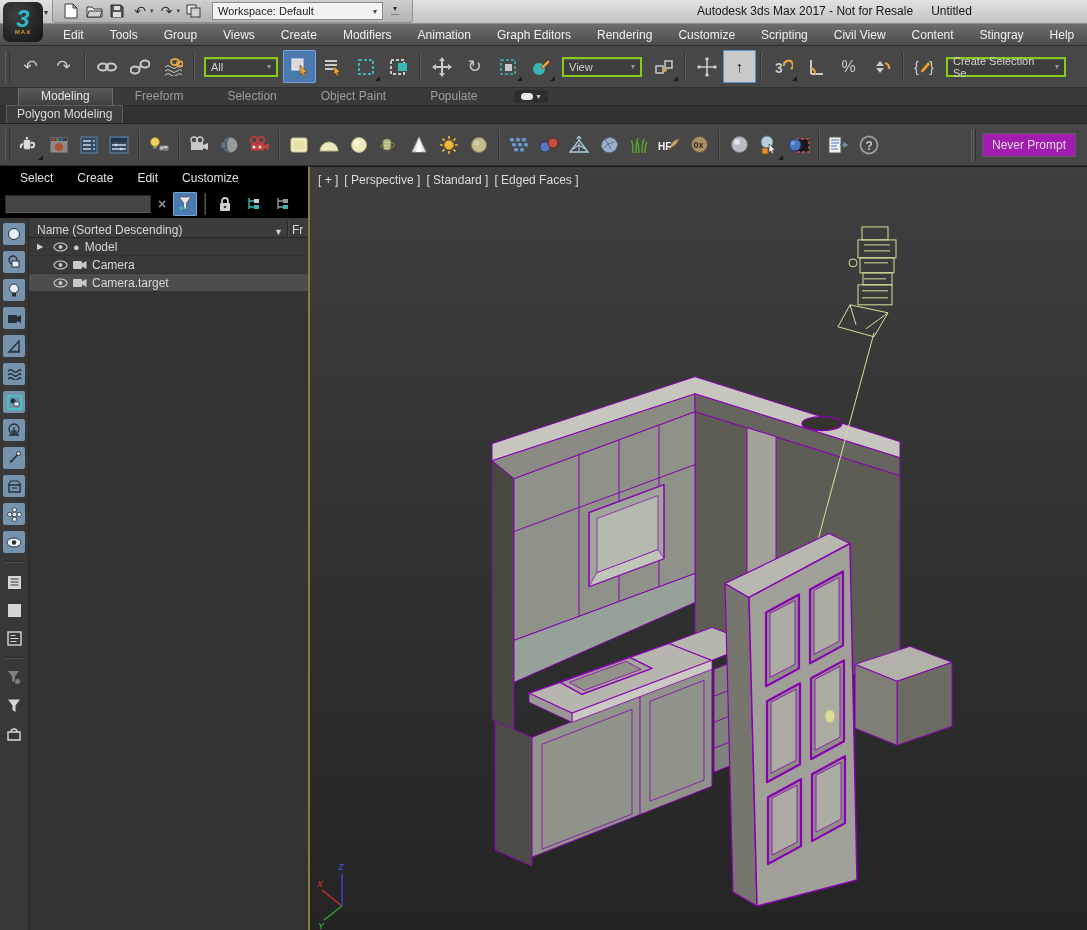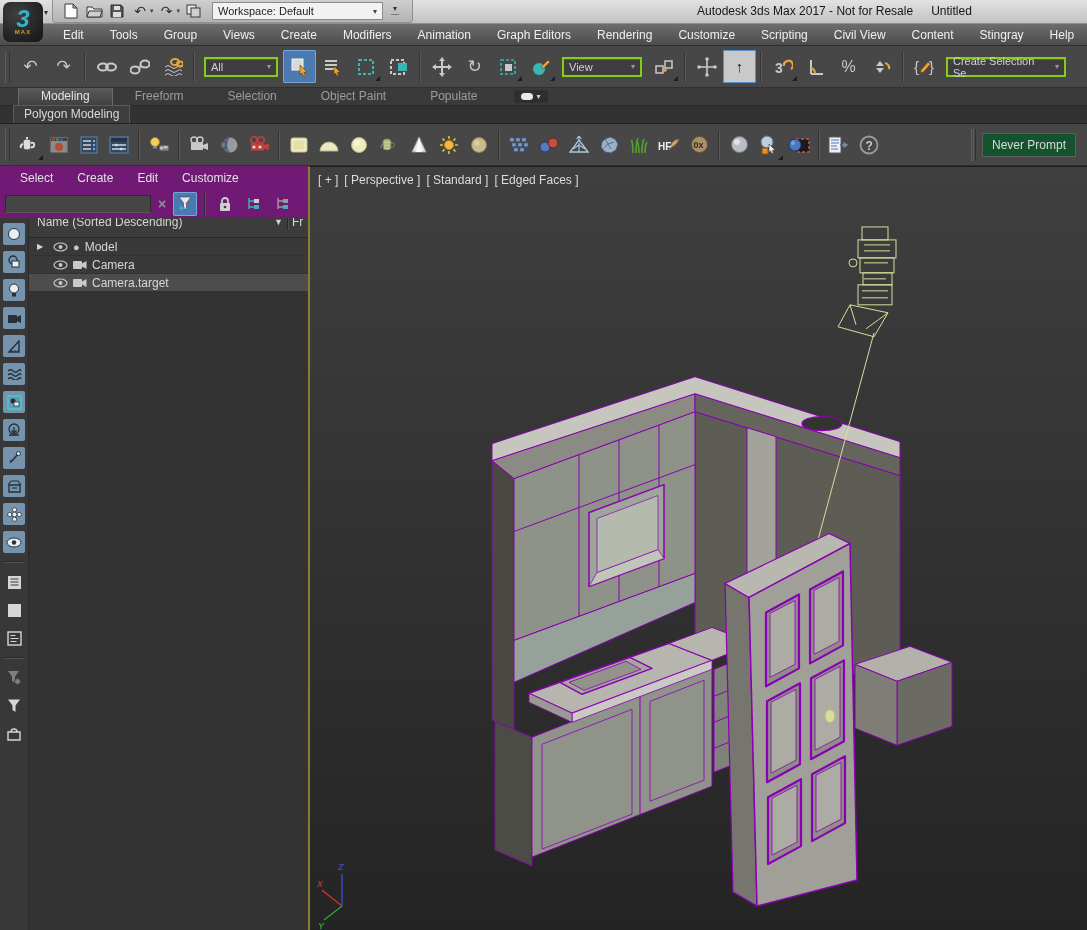--- a/index.html
+++ b/index.html
@@ -52,43 +52,43 @@
   .tsep { width:0; height:30px; border-left:1px solid #353535; border-right:1px solid #5a5a5a;
     margin:0 4px; flex:0 0 auto; }
   .tdrop { height:20px; background:#3e3e3e; border:2px solid #84cc16;
     box-shadow:inset 0 1px 0 #575757; color:#d2d2d2; font-size:11px; display:flex;
     align-items:center; justify-content:space-between; padding:0 5px; margin:3px 5px; flex:0 0 auto; }
   .tdrop .caret { font-size:8px; color:#9a9a9a; margin-left:6px; }
   .t2btn { position:relative; width:30px; height:32px; display:flex; align-items:center;
     justify-content:center; border-radius:2px; flex:0 0 auto; font-size:16px; }
   .t2btn.flyout::after { content:""; position:absolute; right:1px; bottom:1px;
     border-left:5px solid transparent; border-bottom:5px solid #1c1c1c; }
-  .np-btn { height:24px; border:1px solid #5e5e5e; background:#14532d; color:#dadada;
+  .np-btn { height:24px; border:1px solid #5e5e5e; background:#a21caf; color:#dadada;
     font-size:12px; display:flex; align-items:center; padding:0 9px; margin-left:2px; }
 
   
   .ribbontabs { height:18px; background:#3a3a3a; display:flex; align-items:flex-end;
     padding-left:18px; border-bottom:1px solid #2b2b2b; }
   .rtab { font-size:12px; color:#9c9c9c; padding:1px 22px 2px; }
   .rtab.active { background:linear-gradient(#5a5a5a,#404040); color:#e4e4e4;
     border:1px solid #6a6a6a; border-bottom:none;margin-top:28px; }
   .rib-min { width:34px; height:13px; margin:0 0 2px 14px; background:#2e2e2e; border-radius:3px;
     display:flex; align-items:center; justify-content:center; gap:4px; }
   .rib-min .oval { width:12px; height:7px; background:#e8e8e8; border-radius:4px; }
   .rib-min .caret { color:#cfcfcf; font-size:8px; }
   .paneltabs { height:18px; background:#323232; display:flex; align-items:flex-end;
     border-bottom:1px solid #222; }
-  .ptab { margin-left:13px; padding:1px 10px 2px; background:#3d3d3d; border:1px solid #5c5c5c;
+  .ptab { margin-left:6px; padding:1px 10px 2px; background:#3d3d3d; border:1px solid #5c5c5c;
     border-bottom:none; color:#d8d8d8; font-size:12px; }
 
   
   .workrow { display:flex; height:764px; }
 
   
-  .sx { width:308px; background:#701a75; display:flex; flex-direction:column; flex:0 0 auto; }
+  .sx { width:308px; background:#000000; display:flex; flex-direction:column; flex:0 0 auto; }
   .sx-menus { height:24px; display:flex; align-items:center; padding-left:8px; }
   .sx-menus span { color:#e2e2e2; font-size:12px; padding:0 12px; }
   .sx-search { height:28px; display:flex; align-items:center; padding:0 5px; gap:5px; }
   .sx-search input { width:146px; height:18px; background:#454545; border:1px solid #2a2a2a;
     border-bottom-color:#5a5a5a; color:#ddd; font-size:11px; padding:0 4px; outline:none; }
   .sx-x { color:#8f8f8f; font-size:14px; font-weight:bold; padding:0 2px; }
   .sq-btn { width:24px; height:24px; display:flex; align-items:center; justify-content:center;
     border-radius:2px; }
   .sq-btn.blue { background:#4a7ab0; box-shadow:inset 0 0 0 1px #76a5d8; }
   .sx-vsep { width:0; height:22px; border-left:1px solid #2e2e2e; border-right:1px solid #565656; margin:0 2px; }
@@ -96,21 +96,21 @@
   .sx-strip { width:28px; background:#383838; display:flex; flex-direction:column;
     align-items:center; padding-top:5px; gap:6px; }
   .strip-btn { width:22px; height:22px; background:#7693ae; border-radius:2px; display:flex;
     align-items:center; justify-content:center; flex:0 0 auto; }
   .strip-btn.plain { background:transparent; }
   .strip-btn.dim { opacity:.45; }
   .strip-sep { width:20px; height:2px; border-top:1px solid #2a2a2a; border-bottom:1px solid #515151; margin:2px 0; }
   .sx-list { flex:1; background:#333; border-left:1px solid #2a2a2a; display:flex;
     flex-direction:column; overflow:hidden; }
   .sx-header { height:20px; background:#3c3c3c; border-bottom:1px solid #282828; display:flex;
-    align-items:center; padding:0 4px 12px 8px; color:#d6d6d6; font-size:12px; }
+    align-items:flex-end; padding:0 4px 0 8px; color:#d6d6d6; font-size:12px; }
   .sx-header .hname { flex:1; }
   .sx-header .harrow { font-size:9px; color:#cfcfcf; padding-right:4px; }
   .sx-header .hsep { width:0; border-left:1px solid #282828; border-right:1px solid #4d4d4d;
     height:16px; margin-right:3px; }
   .sx-header .hfr { width:12px; overflow:hidden; }
   .sx-row { height:18px; display:flex; align-items:center; background:#393939;
     border-bottom:1px solid #323232; padding-left:8px; gap:5px; color:#d6d6d6; font-size:12px; }
   .sx-row.selected { background:#4d4d4d; }
   .sx-row .expander { width:11px; font-size:8px; color:#d8d8d8; }
   .sx-row .geo-dot { color:#c9c9c9; font-size:11px; line-height:10px; }

